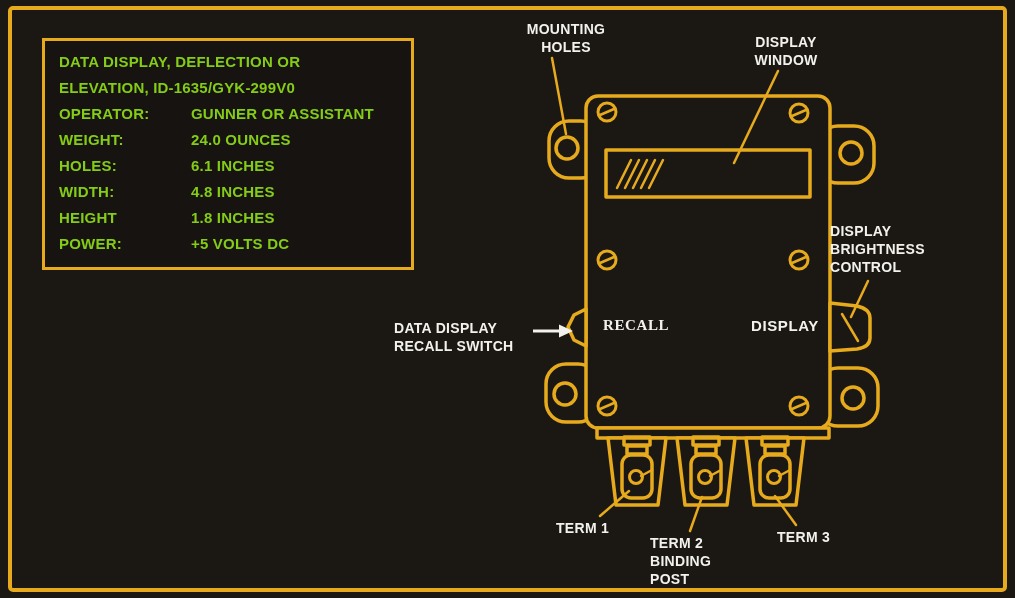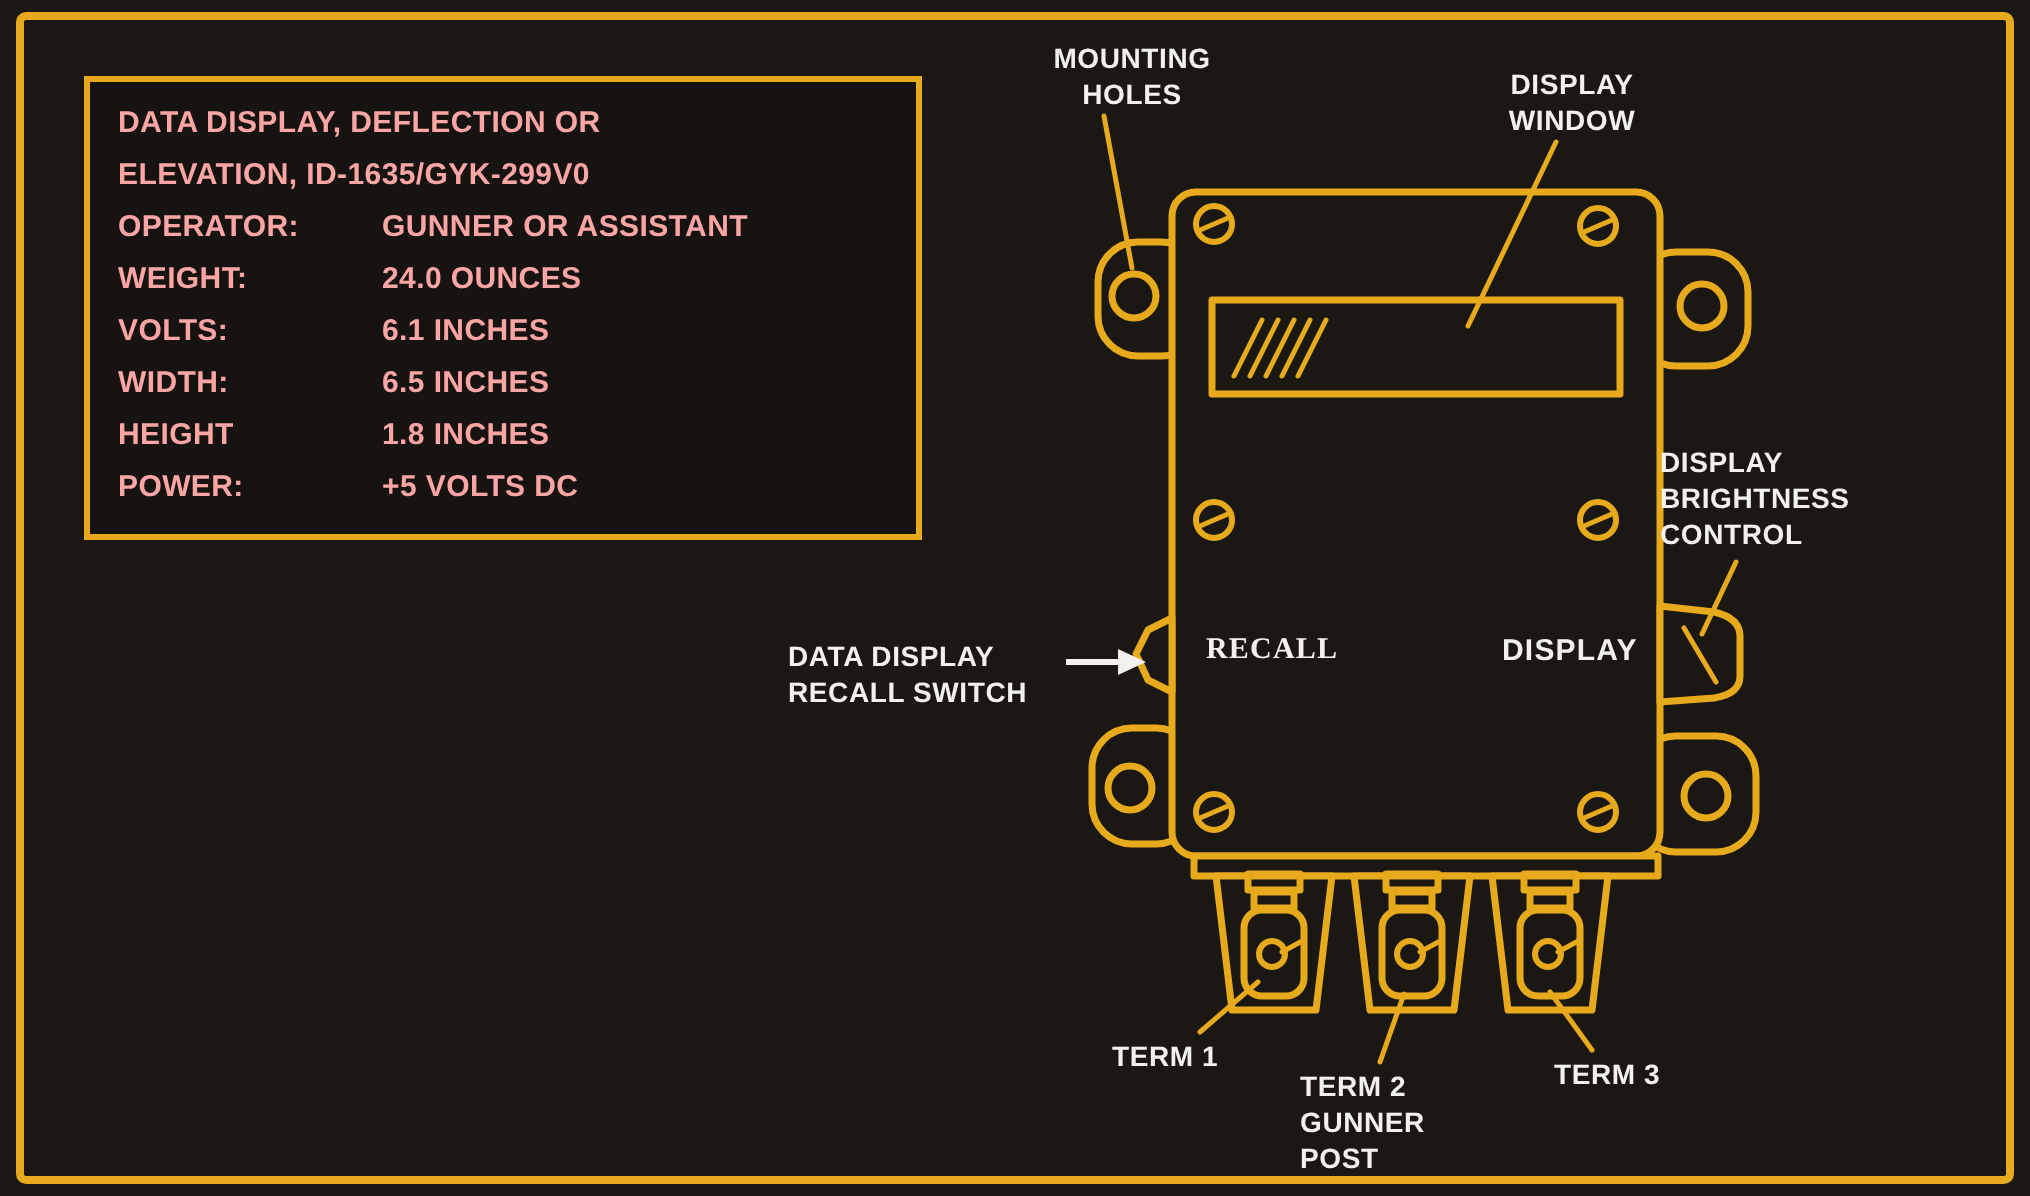--- a/index.html
+++ b/index.html
@@ -34,25 +34,25 @@
     position: absolute;
     color: #f2f1ec;
     font-weight: 700;
     font-size: 15px;
     letter-spacing: .6px;
     white-space: nowrap;
   }
   .info-box {
     position: absolute;
     left: 42px; top: 38px;
-    width: 419px;
+    width: 372px;
     border: 3px solid #e6aa1c;
     background: #161310;
     padding: 8px 14px 10px 14px;
-    color: #fca5a5;
+    color: #84cc16;
     font-weight: 700;
     font-size: 15px;
     line-height: 26px;
     letter-spacing: .2px;
   }
   .spec-row { display: flex; }
   .spec-label { width: 132px; flex: 0 0 132px; }
   .spec-value { flex: 1; }
 </style>
 </head>
@@ -166,26 +166,26 @@
     <div>ELEVATION, ID-1635/GYK-299V0</div>
     <div class="spec-row">
       <span class="spec-label">OPERATOR:</span>
       <span class="spec-value">GUNNER OR ASSISTANT</span>
     </div>
     <div class="spec-row">
       <span class="spec-label">WEIGHT:</span>
       <span class="spec-value">24.0 OUNCES</span>
     </div>
     <div class="spec-row">
-      <span class="spec-label">VOLTS:</span>
+      <span class="spec-label">HOLES:</span>
       <span class="spec-value">6.1 INCHES</span>
     </div>
     <div class="spec-row">
       <span class="spec-label">WIDTH:</span>
-      <span class="spec-value">6.5 INCHES</span>
+      <span class="spec-value">4.8 INCHES</span>
     </div>
     <div class="spec-row">
       <span class="spec-label">HEIGHT</span>
       <span class="spec-value">1.8 INCHES</span>
     </div>
     <div class="spec-row">
       <span class="spec-label">POWER:</span>
       <span class="spec-value">+5 VOLTS DC</span>
     </div>
   </div>
@@ -208,21 +208,21 @@
 
   <div class="label" style="left:394px; top:319px;">
     <div>DATA DISPLAY</div>
     <div>RECALL SWITCH</div>
   </div>
 
   <div class="label" style="left:556px; top:519px;">TERM 1</div>
 
   <div class="label" style="left:650px; top:534px;">
     <div>TERM 2</div>
-    <div>GUNNER</div>
+    <div>BINDING</div>
     <div>POST</div>
   </div>
 
   <div class="label" style="left:777px; top:528px;text-align:center;">TERM 3</div>
 
   <div class="device-text" style="left:603px; top:317px;font-family:Liberation Serif, serif;">RECALL</div>
   <div class="device-text" style="left:751px; top:317px;">DISPLAY</div>
 
 </div>
 

